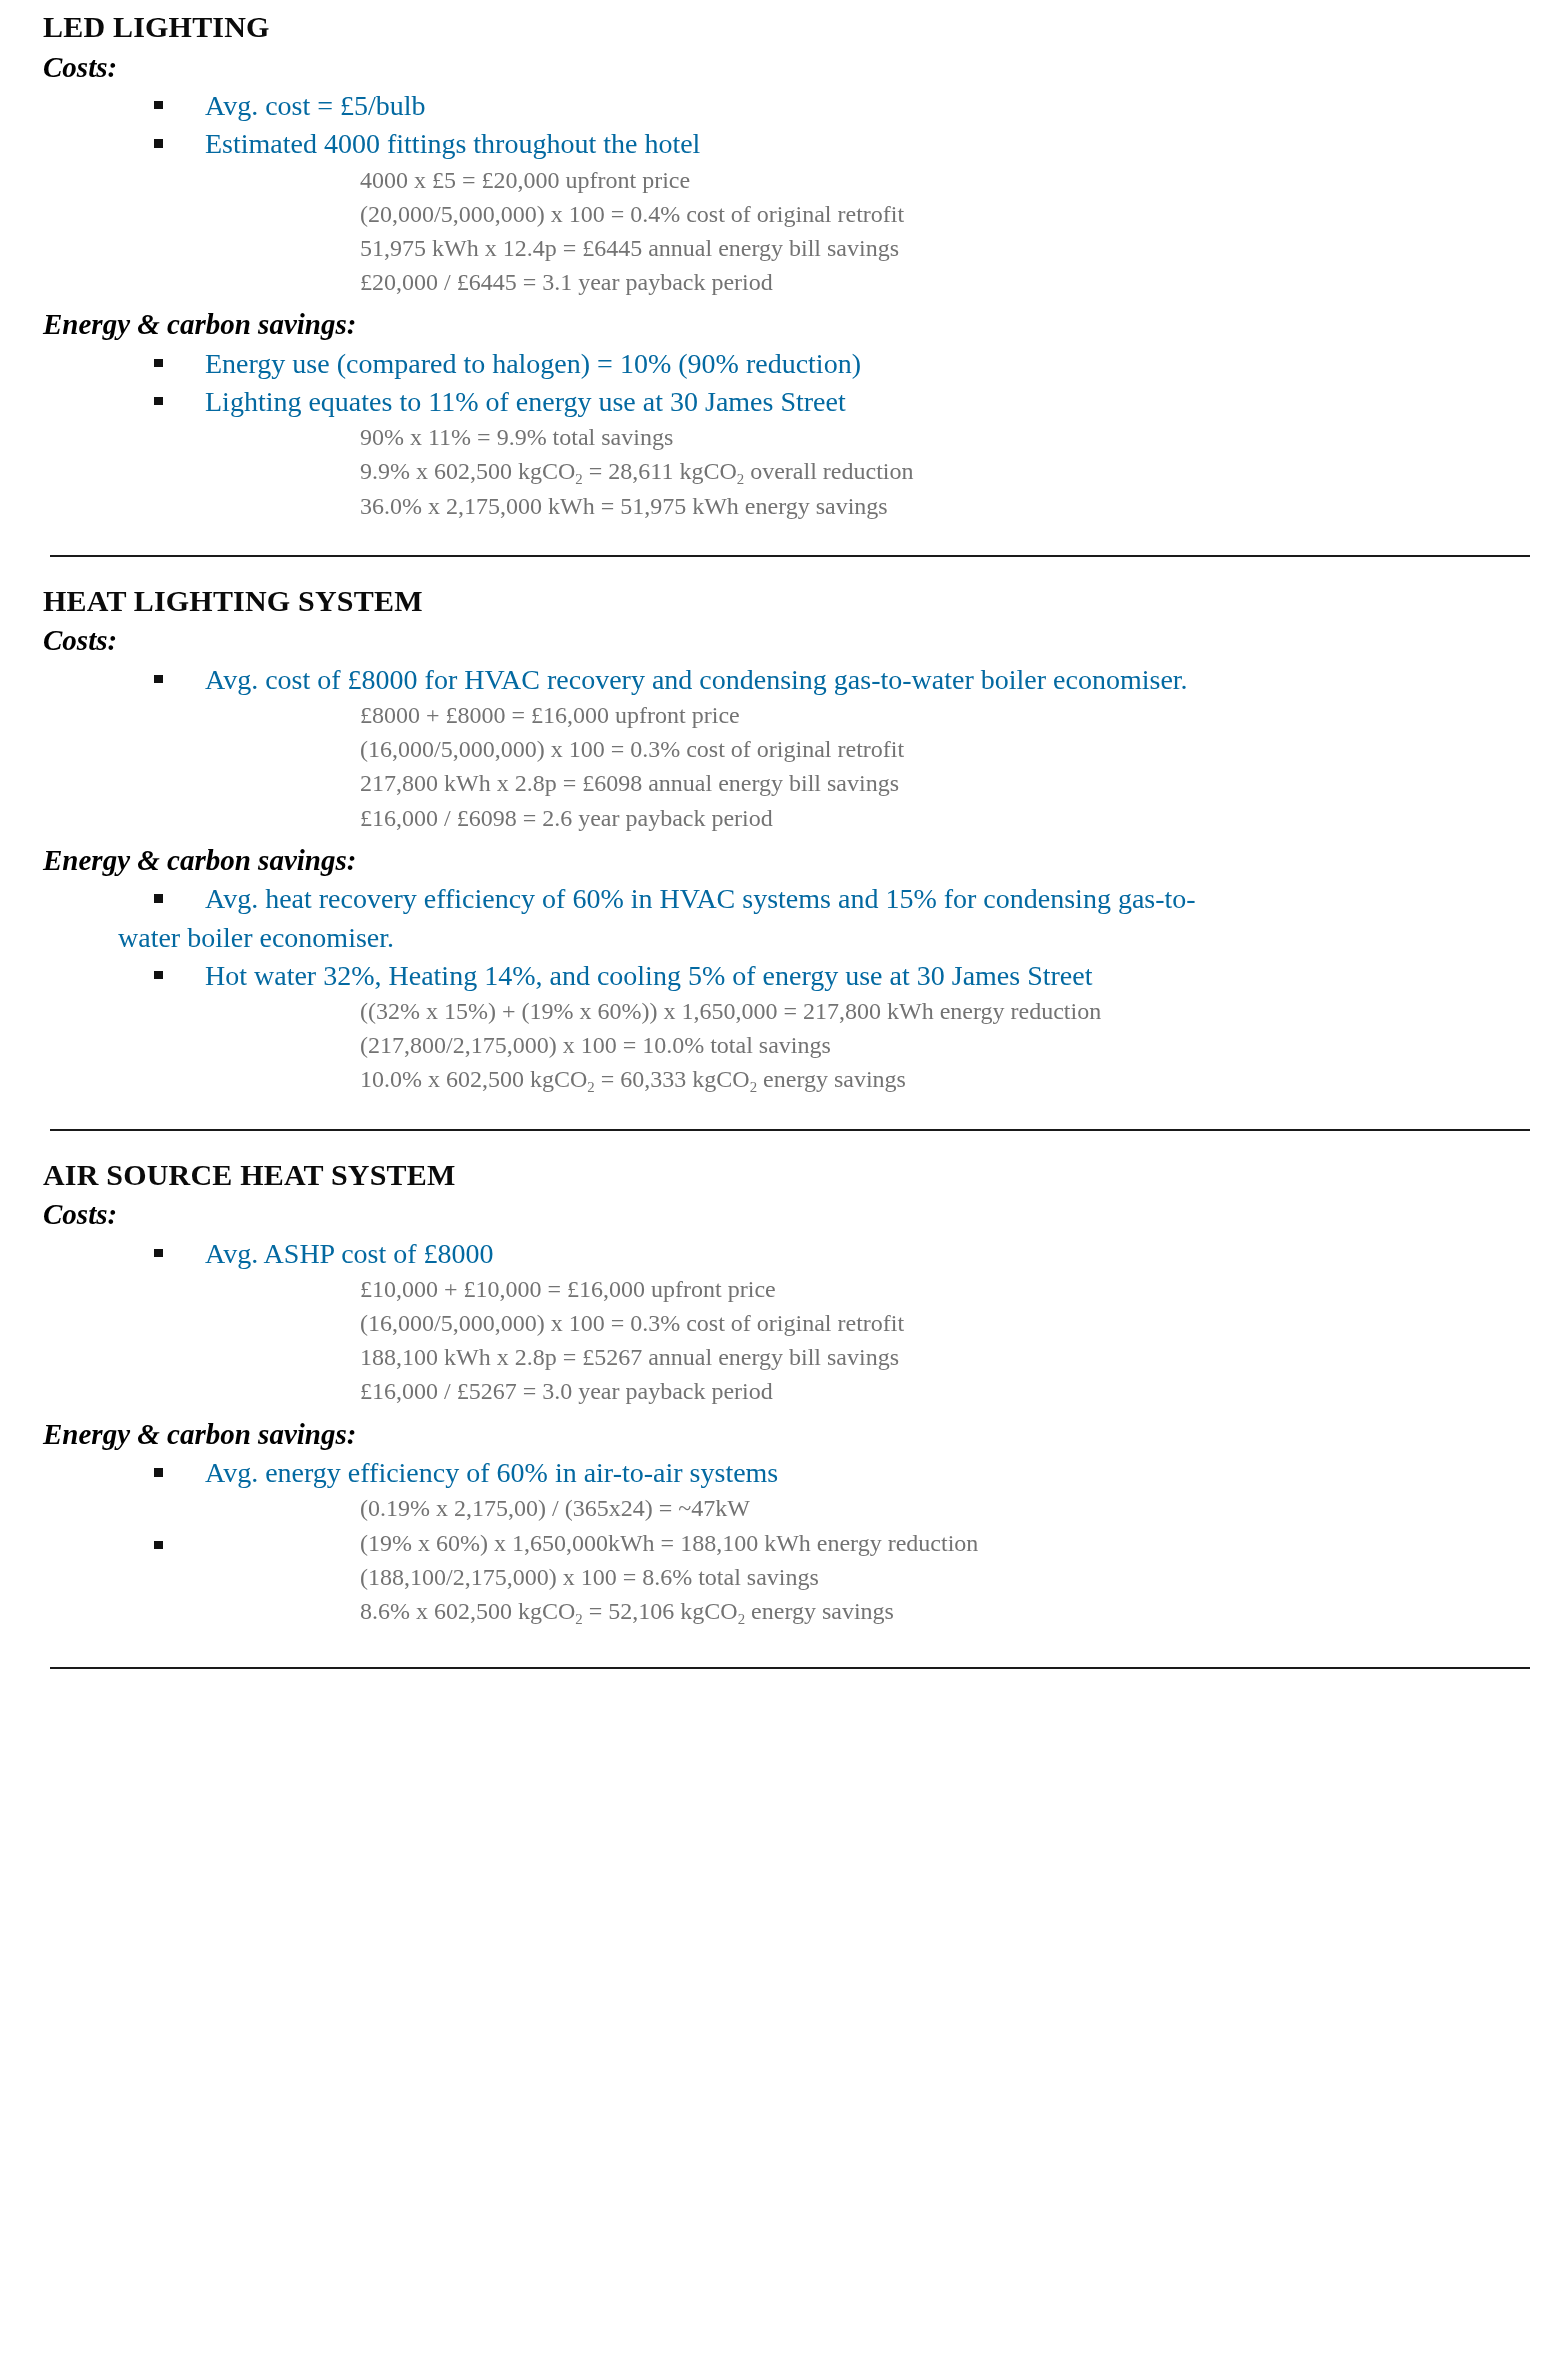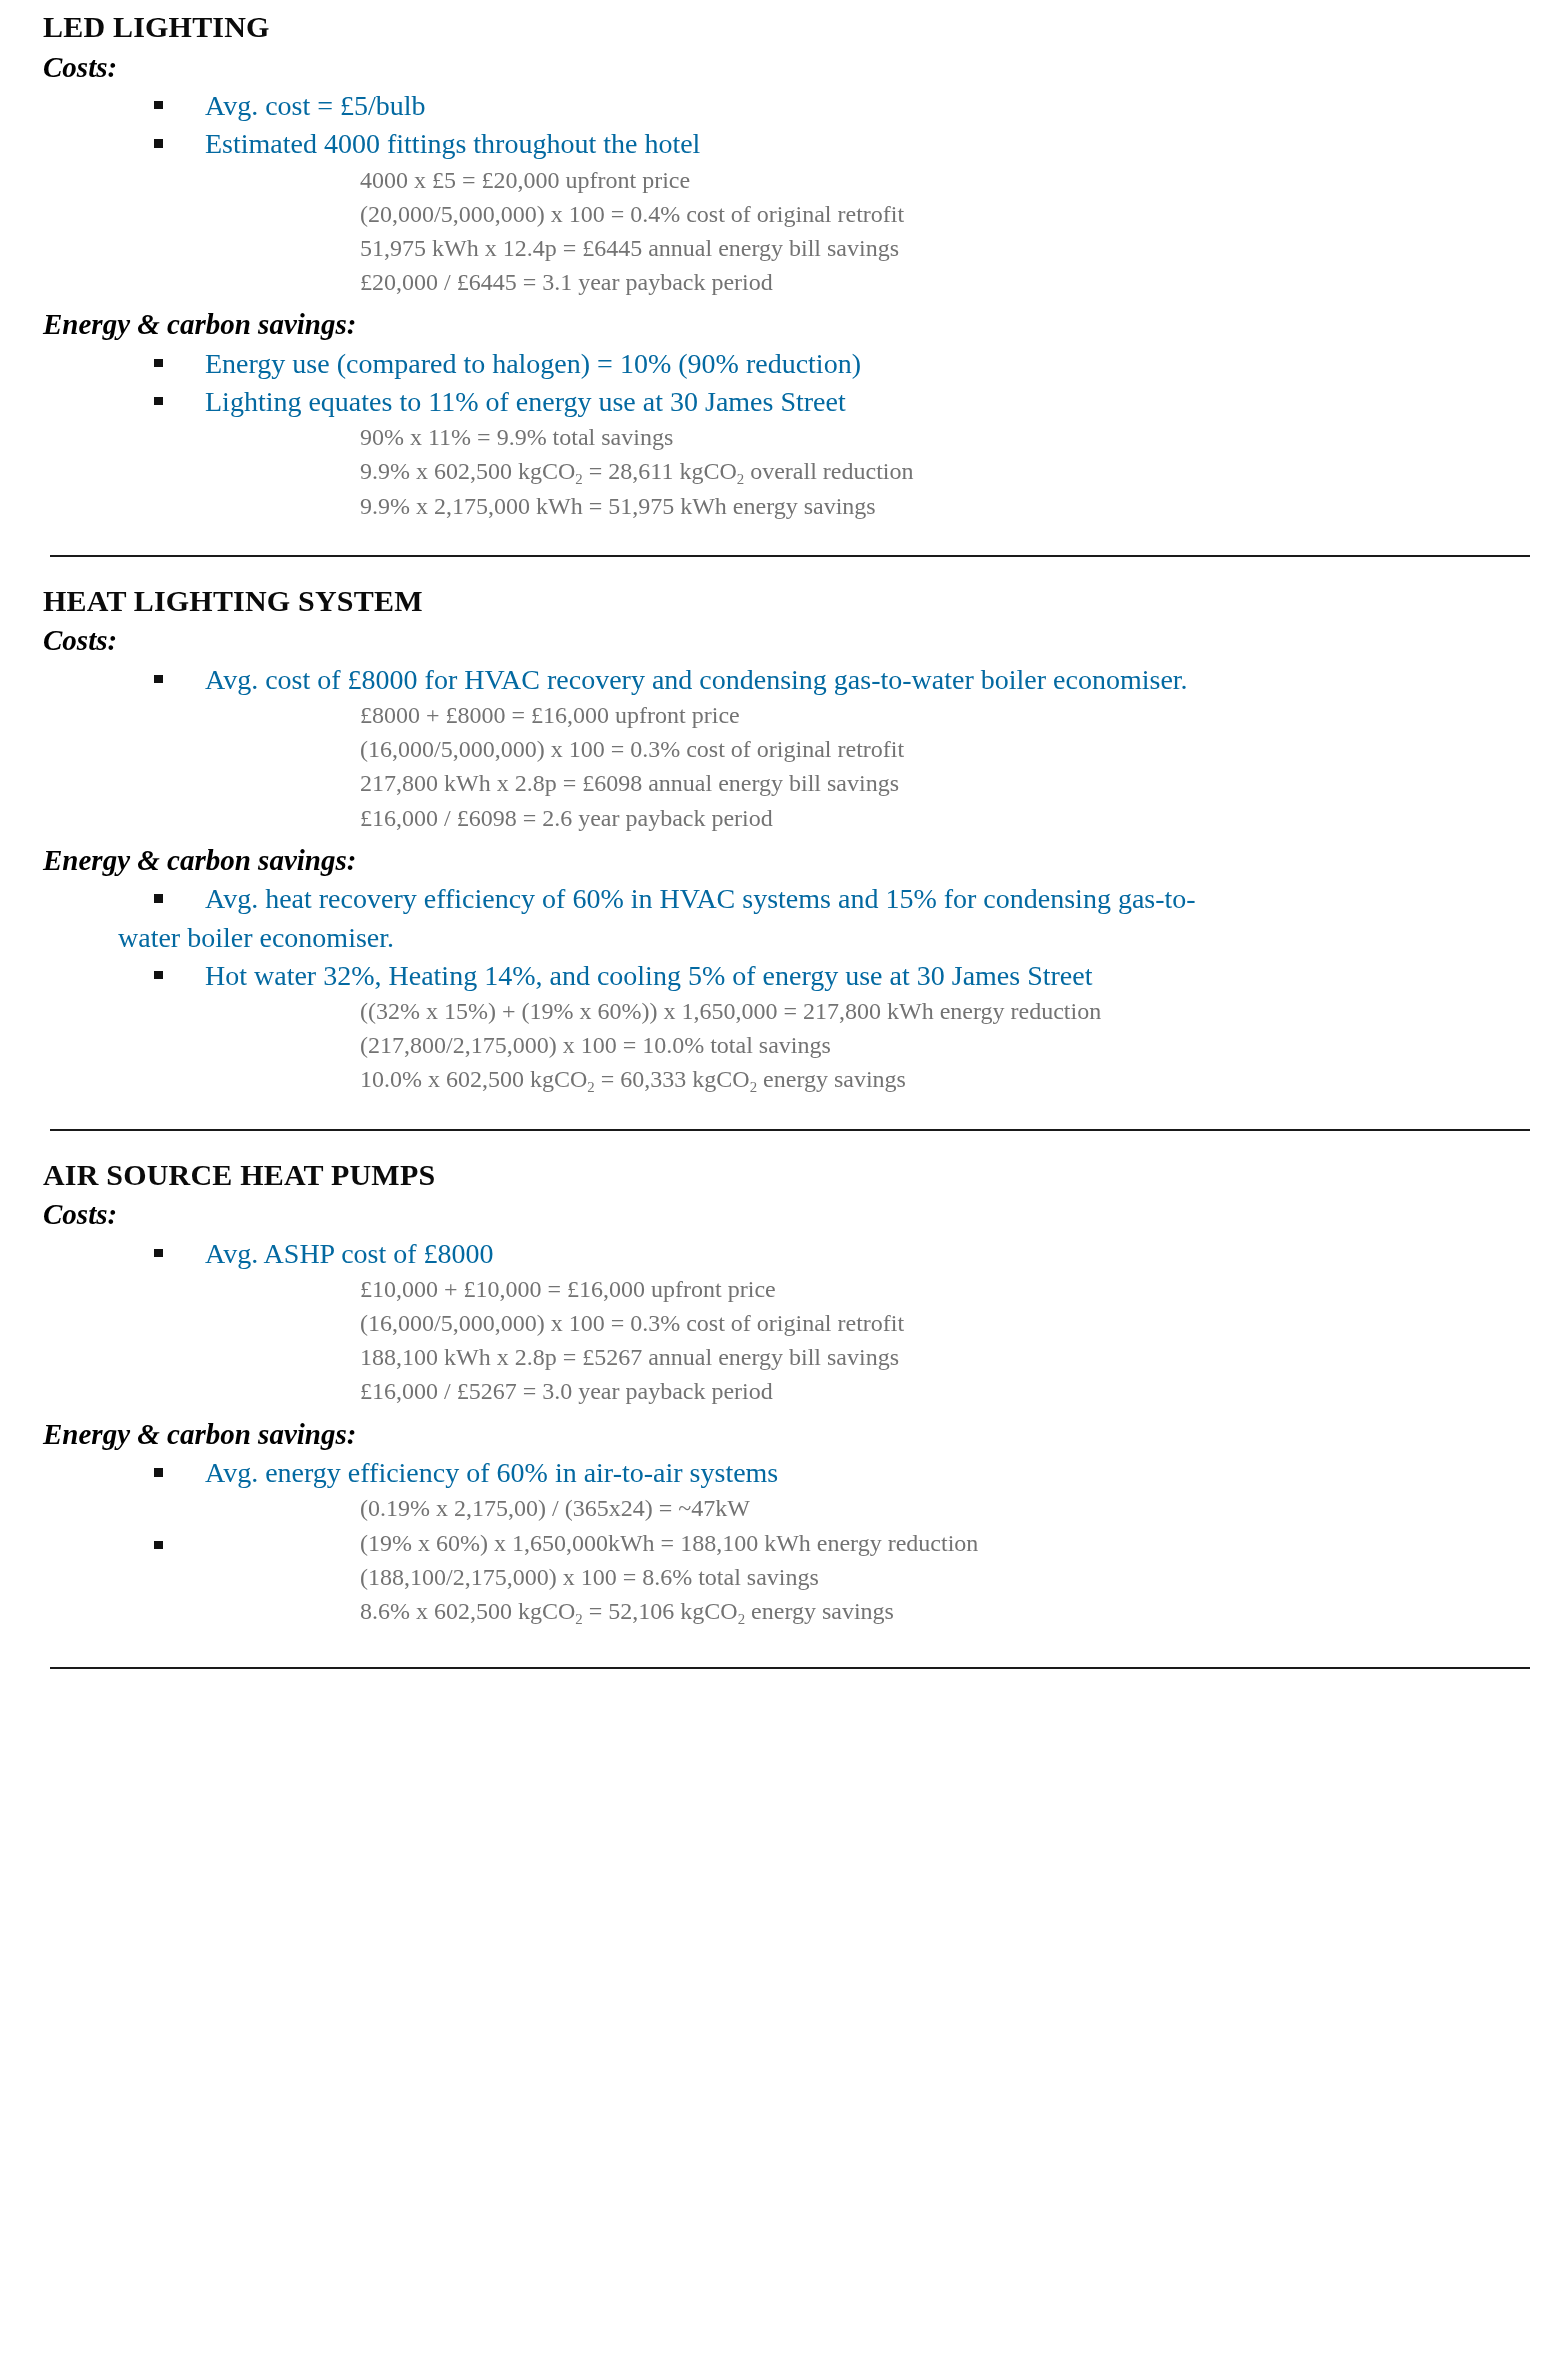--- a/index.html
+++ b/index.html
@@ -134,21 +134,21 @@
         <span>Energy use (compared to halogen) = 10% (90% reduction)</span>
       </div>
 
       <div class="bullet">
         <span class="sq"></span>
         <span>Lighting equates to 11% of energy use at 30 James Street</span>
       </div>
 
       <div class="calc">90% x 11% = 9.9% total savings</div>
       <div class="calc">9.9% x 602,500 kgCO<sub>2</sub> = 28,611 kgCO<sub>2</sub> overall reduction</div>
-      <div class="calc">9.9% x 2,175,000 kWh = 51,975 kWh energy savings</div>
+      <div class="calc">36.0% x 2,175,000 kWh = 51,975 kWh energy savings</div>
     </section>
 
     <div class="rule-wrap">
       <hr class="rule">
     </div>
 
     <section>
       <h1 class="sec-title">HEAT LIGHTING SYSTEM</h1>
 
       <h2 class="sub-head">Costs:</h2>
@@ -183,21 +183,21 @@
       <div class="calc">((32% x 15%) + (19% x 60%)) x  1,650,000 = 217,800 kWh energy reduction</div>
       <div class="calc">(217,800/2,175,000) x 100 = 10.0% total savings</div>
       <div class="calc">10.0% x 602,500 kgCO<sub>2</sub> = 60,333 kgCO<sub>2</sub> energy savings</div>
     </section>
 
     <div class="rule-wrap">
       <hr class="rule">
     </div>
 
     <section>
-      <h1 class="sec-title">AIR SOURCE HEAT PUMPS</h1>
+      <h1 class="sec-title">AIR SOURCE HEAT SYSTEM</h1>
 
       <h2 class="sub-head">Costs:</h2>
 
       <div class="bullet">
         <span class="sq"></span>
         <span>Avg. ASHP cost of  £8000</span>
       </div>
 
       <div class="calc">£10,000 + £10,000 = £16,000 upfront price</div>
       <div class="calc">(16,000/5,000,000) x 100 = 0.3% cost of original retrofit</div>

